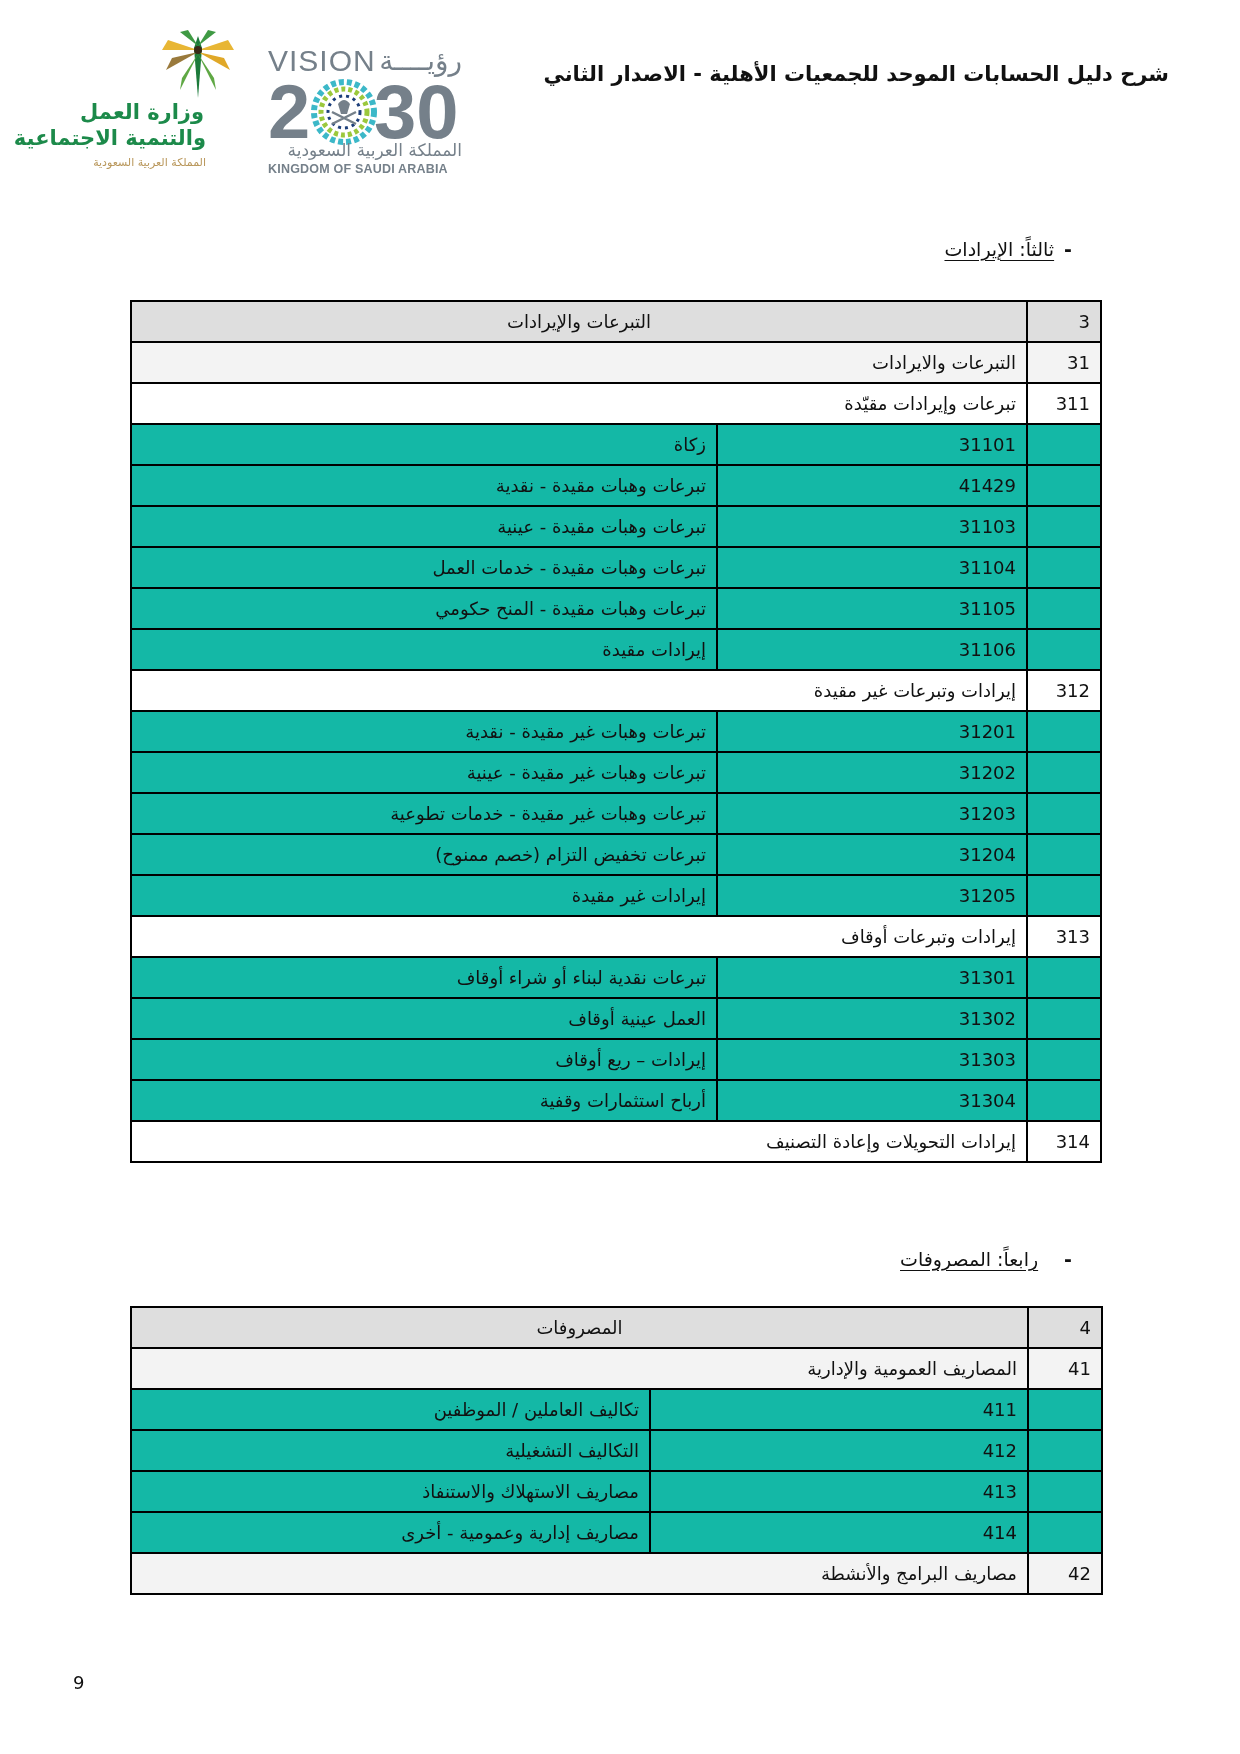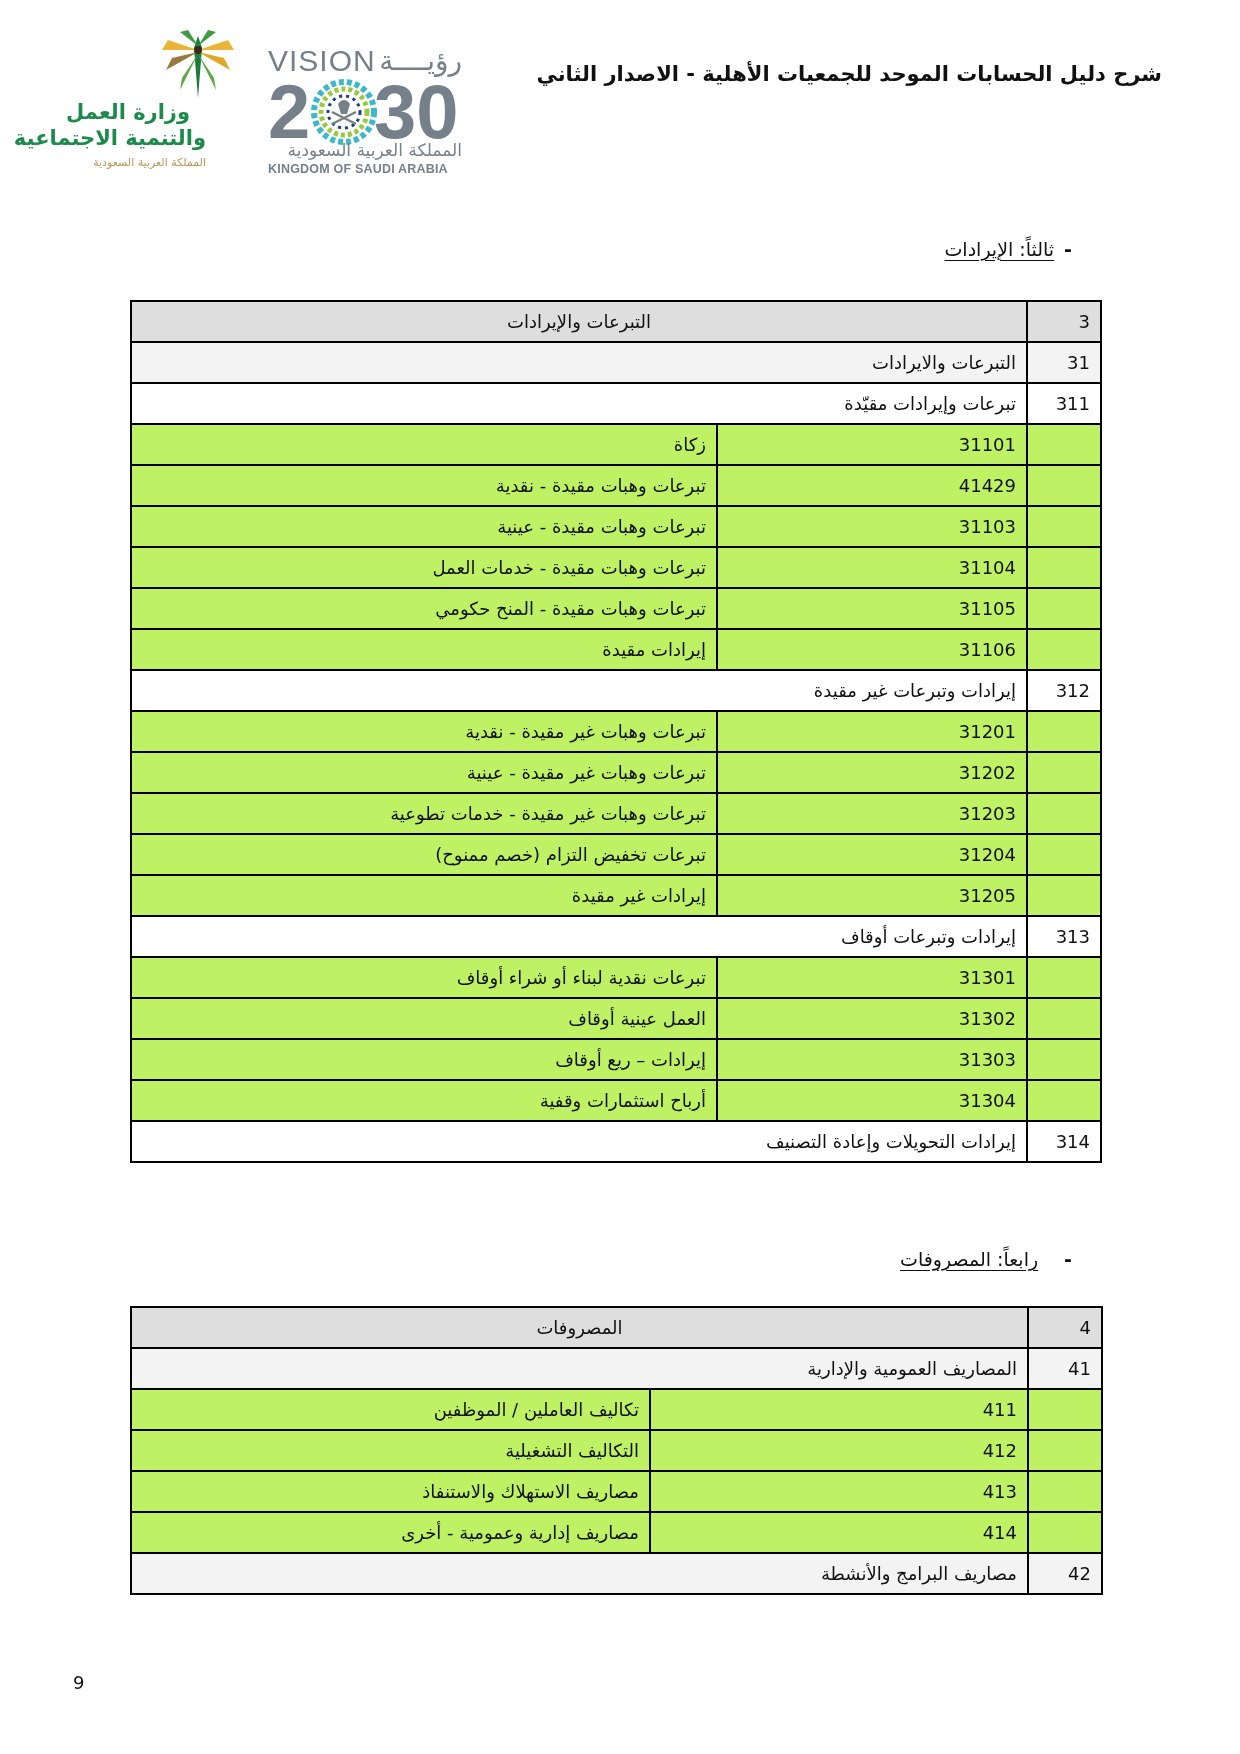--- a/index.html
+++ b/index.html
@@ -6,33 +6,33 @@
     body {
       width: 1240px; height: 1754px; position: relative; overflow: hidden;
       font-family: "DejaVu Sans", sans-serif; color: #111;
     }
     
     .logo-mlsd { position: absolute; left: 48px; top: 28px; width: 160px; height: 145px; }
     .mlsd-palm { position: absolute; left: 110px; top: 0; width: 80px; height: 75px; }
     .mlsd-text1, .mlsd-text2, .mlsd-text3 {
       position: absolute; right: 0; direction: rtl; white-space: nowrap;
     }
-    .mlsd-text1 { top: 72px; font-size: 21px; color: #1c8a4a; font-weight: bold; right: 18px; }
+    .mlsd-text1 { top: 72px; font-size: 21px; color: #1c8a4a; font-weight: bold; right: 4px; }
     .mlsd-text2 { top: 98px; font-size: 21px; color: #1c8a4a; font-weight: bold; right: 2px; }
     .mlsd-text3 { top: 128px; font-size: 11px; color: #b9975b; right: 2px; }
 
     .logo-vision { position: absolute; left: 268px; top: 44px; width: 200px; height: 135px; }
     .v-word { position: absolute; left: 0; top: 0; font-size: 30px; color: #75808a; letter-spacing: 1px; font-family: "Liberation Sans", sans-serif; }
     .v-ar { position: absolute; right: 6px; top: 0; font-size: 28px; color: #75808a; direction: rtl; }
     .v-year { position: absolute; left: 0; top: 30px; width: 200px; height: 72px; }
     .v-ar2 { position: absolute; right: 6px; top: 96px; font-size: 17px; color: #75808a; direction: rtl; white-space: nowrap; }
     .v-en { position: absolute; left: 0; top: 118px; font-size: 12.5px; color: #75808a; font-weight: bold; font-family: "Liberation Sans", sans-serif; white-space: nowrap; letter-spacing: 0.2px; }
 
     .doc-title {
-      position: absolute; right: 78px; top: 62px; direction: rtl;
+      position: absolute; right: 71px; top: 62px; direction: rtl;
       font-size: 21px; font-weight: bold; white-space: nowrap;
     }
 
     
     .section-heading {
       position: absolute; direction: rtl; font-size: 19px; white-space: nowrap;
       display: flex; align-items: center; gap: 10px;
     }
     .section-heading .dash { font-weight: bold; }
     .section-heading .label { text-decoration: underline; text-underline-offset: 4px; }
@@ -53,21 +53,21 @@
     .t-expenses { left: 130px; top: 1306px; width: 973px; }
     .t-expenses td { height: 38px; }
 
     td.code { width: 52px; text-align: right; font-family: "DejaVu Sans", sans-serif; }
     td.code-sub { text-align: right; }
     td.name { text-align: right; }
     td.center { text-align: center; }
     tr.lvl1 td { background: #dedede; }
     tr.lvl2 td { background: #f3f3f3; margin-top: 48px; }
     tr.lvl3 td { background: #ffffff; }
-    tr.item td { background: #bef264; }
+    tr.item td { background: #14b8a6; }
 
     .page-number {
       position: absolute; left: 73px; top: 1672px; font-size: 18px;
     }
   </style>
 </head>
 <body>
 
 <div class="logo-mlsd">
   <svg class="mlsd-palm" viewBox="0 0 80 75">

